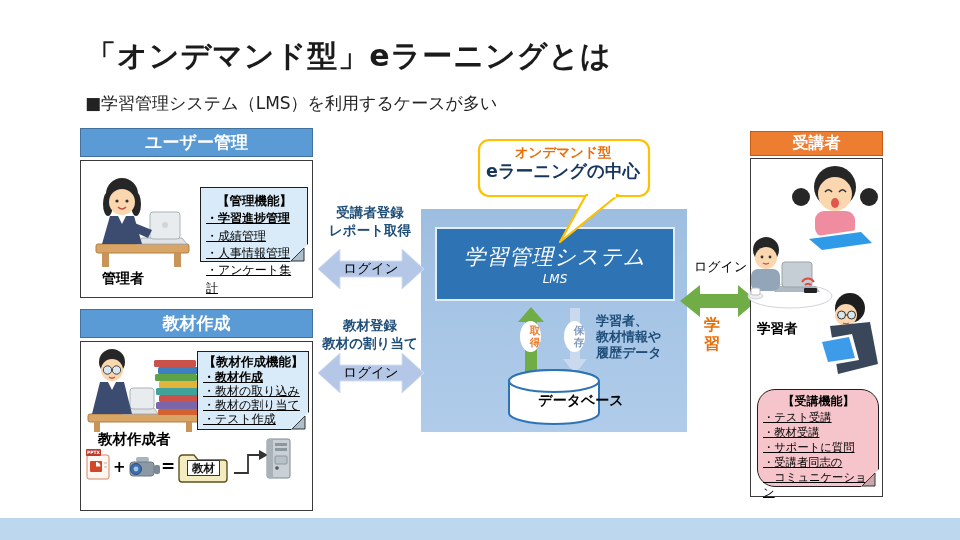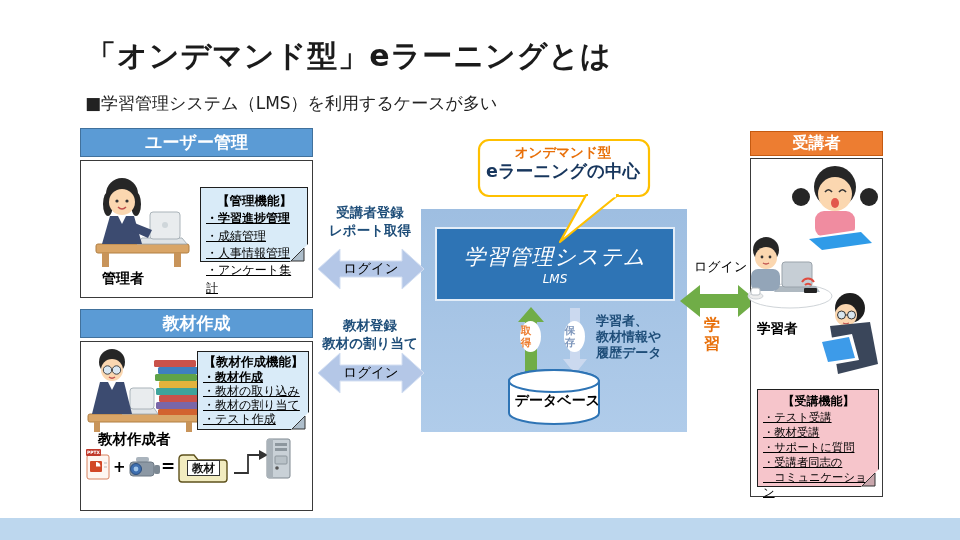--- a/index.html
+++ b/index.html
@@ -18,48 +18,48 @@
 
   .person-label{font-weight:bold;font-size:14px;color:#000;}
 
   
   .note{background:#D9EBF8;border:1.2px solid #1f1f1f;box-sizing:border-box;padding:4px 4px 4px 5px;
         font-size:12px;line-height:1.45;color:#000;}
   .note .note-title{display:block;font-weight:bold;text-align:center;font-size:12.5px;}
   .note .item{display:block;text-decoration:underline;}
   .note .b{font-weight:bold;}
   .note.tight{line-height:1.18;padding-top:3px;}
-  .note.pink{background:#F6C5CB;font-size:11.3px;line-height:1.33;}
+  .note.pink{background:#F6C5CB;font-size:11.3px;line-height:1.33;border-radius:18px;}
   .note.pink .note-title{font-size:12px;}
   .fold{position:absolute;right:-1px;bottom:-1px;}
 
   
   .center-rect{left:421px;top:209px;width:266px;height:223px;background:linear-gradient(180deg,#9EBEE1,#B0CCEA);}
   .lms-box{left:435px;top:227px;width:240px;height:74px;background:#2E74B5;border:2px solid #E3EDF8;box-sizing:border-box;
            display:flex;flex-direction:column;align-items:center;justify-content:center;font-style:italic;}
   .lms-title{color:#fff;font-size:21.5px;letter-spacing:1px;}
   .lms-sub{color:#fff;font-size:12px;margin-top:1px;}
 
   .callout-text1{left:479px;top:144px;width:168px;text-align:center;font-size:13.5px;font-weight:bold;color:#E8700A;}
   .callout-text2{left:479px;top:159px;width:168px;text-align:center;font-size:17.5px;font-weight:bold;color:#17365D;}
 
   .harrow{width:106px;height:44px;}
   .harrow .login{position:absolute;left:0;right:0;top:0;bottom:0;display:flex;align-items:center;justify-content:center;
                  font-size:13.5px;color:#000;}
   .arrow-label{color:#1F4E79;font-weight:bold;font-size:13.5px;line-height:1.3;text-align:center;}
   .arrow-label span{display:block;}
 
-  .pill{width:21px;height:31px;background:#fff;border-radius:50%;display:flex;align-items:center;justify-content:flex-start;}
+  .pill{width:21px;height:31px;background:#fff;border-radius:50%;display:flex;align-items:center;justify-content:flex-end;}
   .pill span{display:block;width:12px;text-align:center;font-size:10.5px;font-weight:bold;line-height:1.05;word-break:break-all;}
   .pill.fetch span{color:#ED7D31;}
   .pill.save span{color:#7E97BC;}
 
   .data-desc{left:596px;top:313px;color:#1F4E79;font-weight:bold;font-size:13px;line-height:1.22;}
   .data-desc span{display:block;}
-  .db-label{left:502px;top:392px;width:98px;text-align:right;font-weight:bold;font-size:14px;color:#000;}
+  .db-label{left:532px;top:392px;width:98px;text-align:center;font-weight:bold;font-size:14px;color:#000;}
 
   .login-right{left:694px;top:258px;font-size:13px;color:#000;}
   .learn-vert{left:704px;top:315px;width:20px;font-size:16px;font-weight:bold;color:#E8700A;line-height:1.2;word-break:break-all;}
 
   
   .op{font-weight:bold;color:#000;}
   .folder-label{left:187px;top:460px;width:33px;height:16px;background:#fff;border:1px solid #333;box-sizing:border-box;
                 display:flex;align-items:center;justify-content:center;font-size:11.5px;font-weight:bold;}
   .server-label{left:246px;top:477px;width:76px;text-align:center;font-size:11px;line-height:1.15;color:#000;}
   .server-label span{display:block;}

